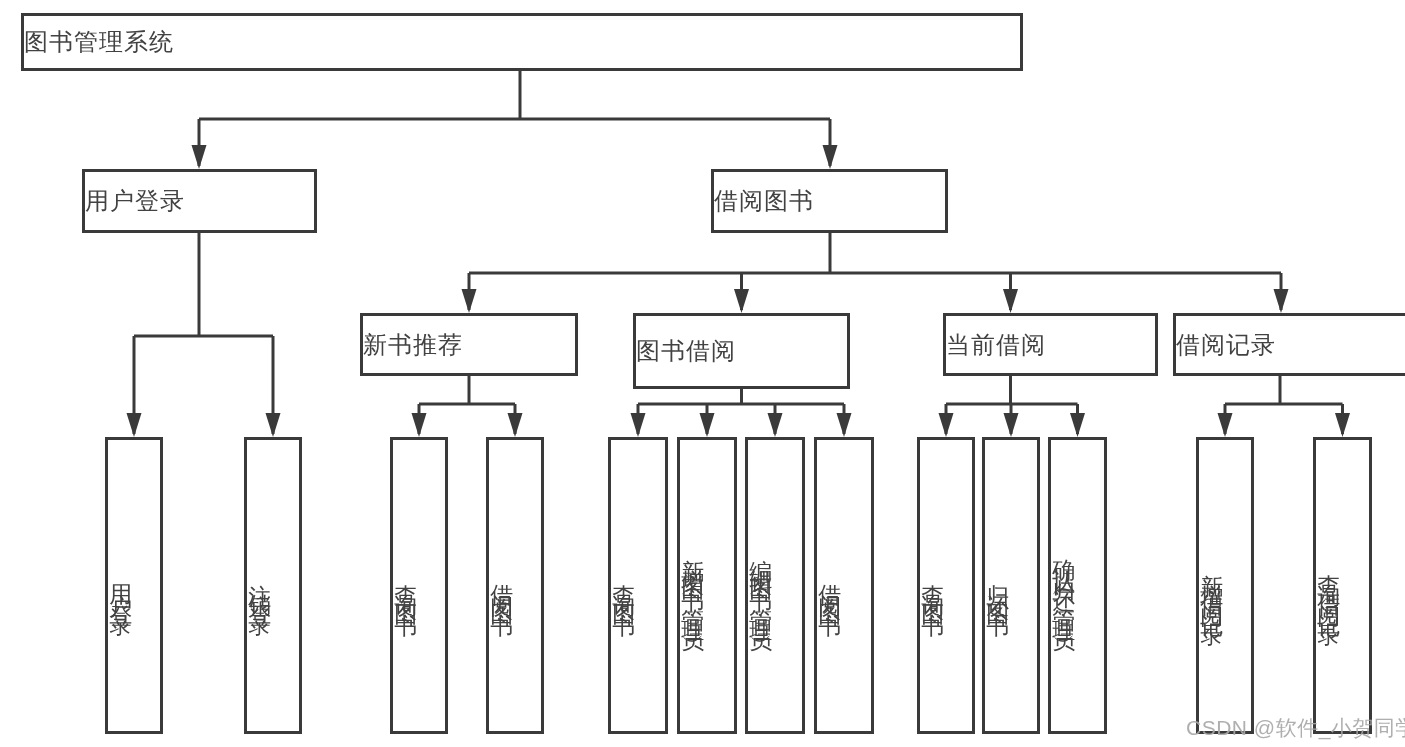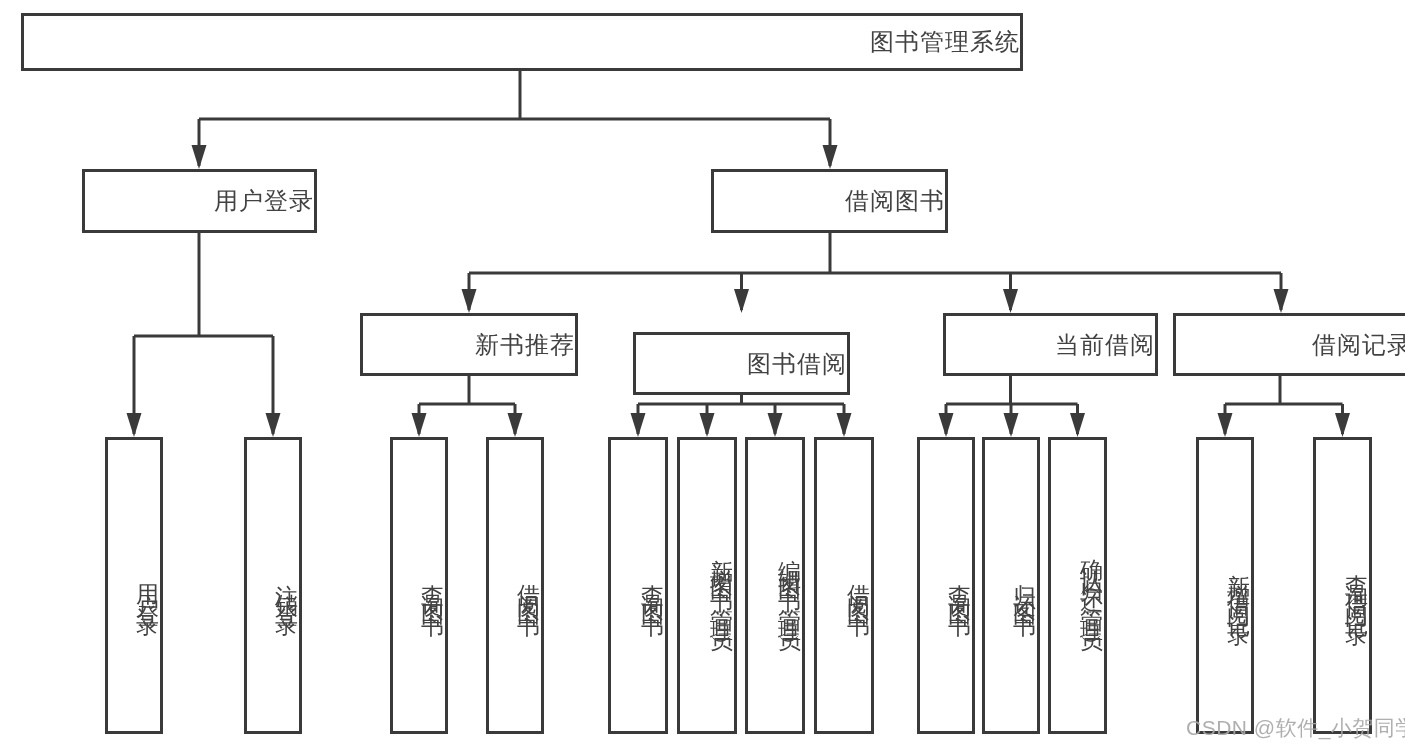--- a/index.html
+++ b/index.html
@@ -22,21 +22,21 @@
     height: 747px;
     z-index: 1;
   }
   .node {
     position: absolute;
     box-sizing: border-box;
     border: 3px solid #3a3a3a;
     background: #ffffff;
     display: flex;
     align-items: center;
-    justify-content: flex-end;
+    justify-content: flex-start;
     z-index: 2;
     color: #424242;
   }
   .hlabel {
     font-size: 24px;
     letter-spacing: 1px;
     white-space: nowrap;
   }
   .vnode span {
     writing-mode: vertical-rl;
@@ -46,21 +46,21 @@
     line-height: 1.1;
     white-space: nowrap;
   }
   
   .n-root   { left: 21px;   top: 13px;  width: 1002px; height: 58px; }
   
   .n-l2a    { left: 82px;   top: 169px; width: 235px;  height: 64px; }
   .n-l2b    { left: 711px;  top: 169px; width: 237px;  height: 64px; }
   
   .n-l3a    { left: 360px;  top: 313px; width: 218px;  height: 63px; }
-  .n-l3b    { left: 633px;  top: 313px; width: 217px;  height: 63px; margin-top: 19px; }
+  .n-l3b    { left: 633px;  top: 313px; width: 217px;  height: 76px; }
   .n-l3c    { left: 903px;  top: 313px; width: 215px;  height: 63px; margin-left: 40px; }
   .n-l3d    { left: 1173px; top: 313px; width: 242px;  height: 63px; }
   
   .leaf     { top: 437px; height: 297px; width: 58px; }
   .lf1  { left: 105px; }
   .lf2  { left: 244px; }
   .lf3  { left: 390px; }
   .lf4  { left: 486px; }
   .lf5  { left: 608px; width: 60px; }
   .lf6  { left: 677px; width: 60px; }

